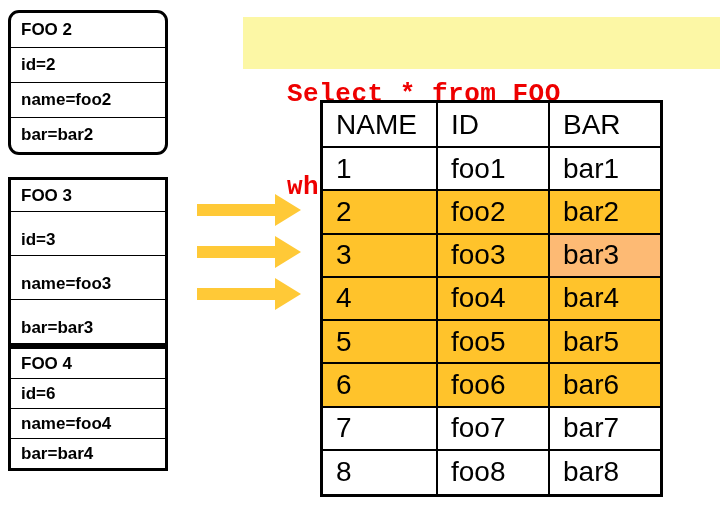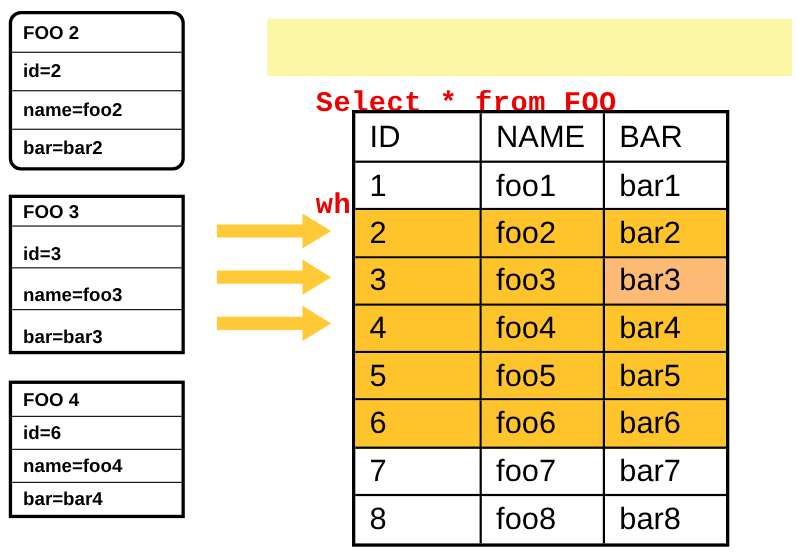--- a/index.html
+++ b/index.html
@@ -29,21 +29,21 @@
     display: flex;
     align-items: center;
     padding-left: 10px;
     font-weight: bold;
     font-size: 17px;
     color: #000;
     white-space: nowrap;
   }
   .rbox .brow:last-child { border-bottom: none; }
   #rbox-1 { top: 10px;  height: 145px; border-radius: 11px; }
-  #rbox-2 { top: 177px; height: 145px; gap: 12px; }
+  #rbox-2 { top: 177px; height: 169px; gap: 12px; }
   #rbox-3 { top: 346px; height: 125px; text-align: right; }
 
   
   .query {
     position: absolute;
     left: 243px;
     top: 17px;
     width: 477px;
     height: 52px;
     box-sizing: border-box;
@@ -125,22 +125,22 @@
     <polygon class="arrow-shape" points="0,10 78,10 78,0 104,16 78,32 78,22 0,22" fill="#ffc937"></polygon>
   </svg>
   <svg class="arrow" id="arrow-2" viewBox="0 0 104 32">
     <polygon class="arrow-shape" points="0,10 78,10 78,0 104,16 78,32 78,22 0,22" fill="#ffc937"></polygon>
   </svg>
   <svg class="arrow" id="arrow-3" viewBox="0 0 104 32">
     <polygon class="arrow-shape" points="0,10 78,10 78,0 104,16 78,32 78,22 0,22" fill="#ffc937"></polygon>
   </svg>
 
   <div class="rtable">
+    <div class="cell c2 r1">NAME</div>
     <div class="cell c1 r1">ID</div>
-    <div class="cell c2 r1">NAME</div>
     <div class="cell c3 r1">BAR</div>
 
     <div class="cell c1">1</div>
     <div class="cell c2">foo1</div>
     <div class="cell c3">bar1</div>
 
     <div class="cell c1" style="background: rgb(255, 195, 43);">2</div>
     <div class="cell c2" style="background: rgb(255, 195, 43);">foo2</div>
     <div class="cell c3" style="background: rgb(255, 195, 43);">bar2</div>
 

